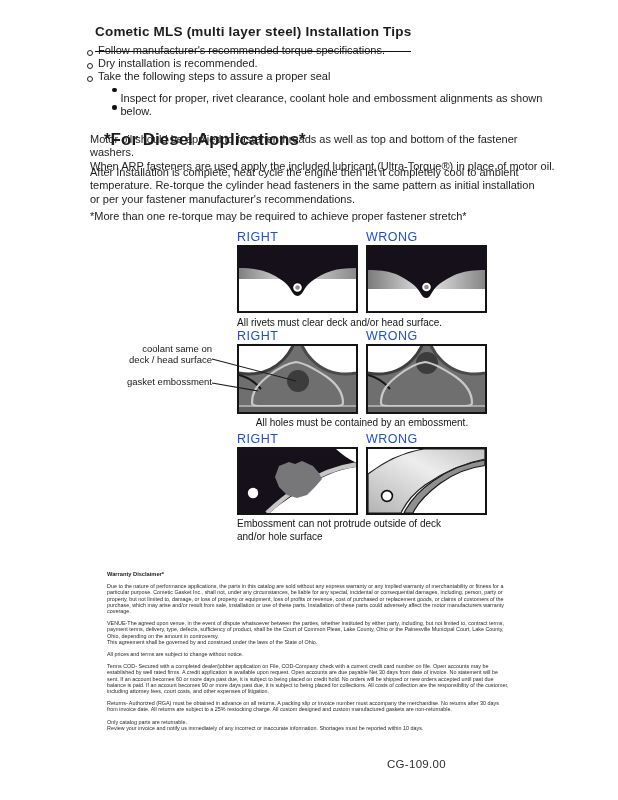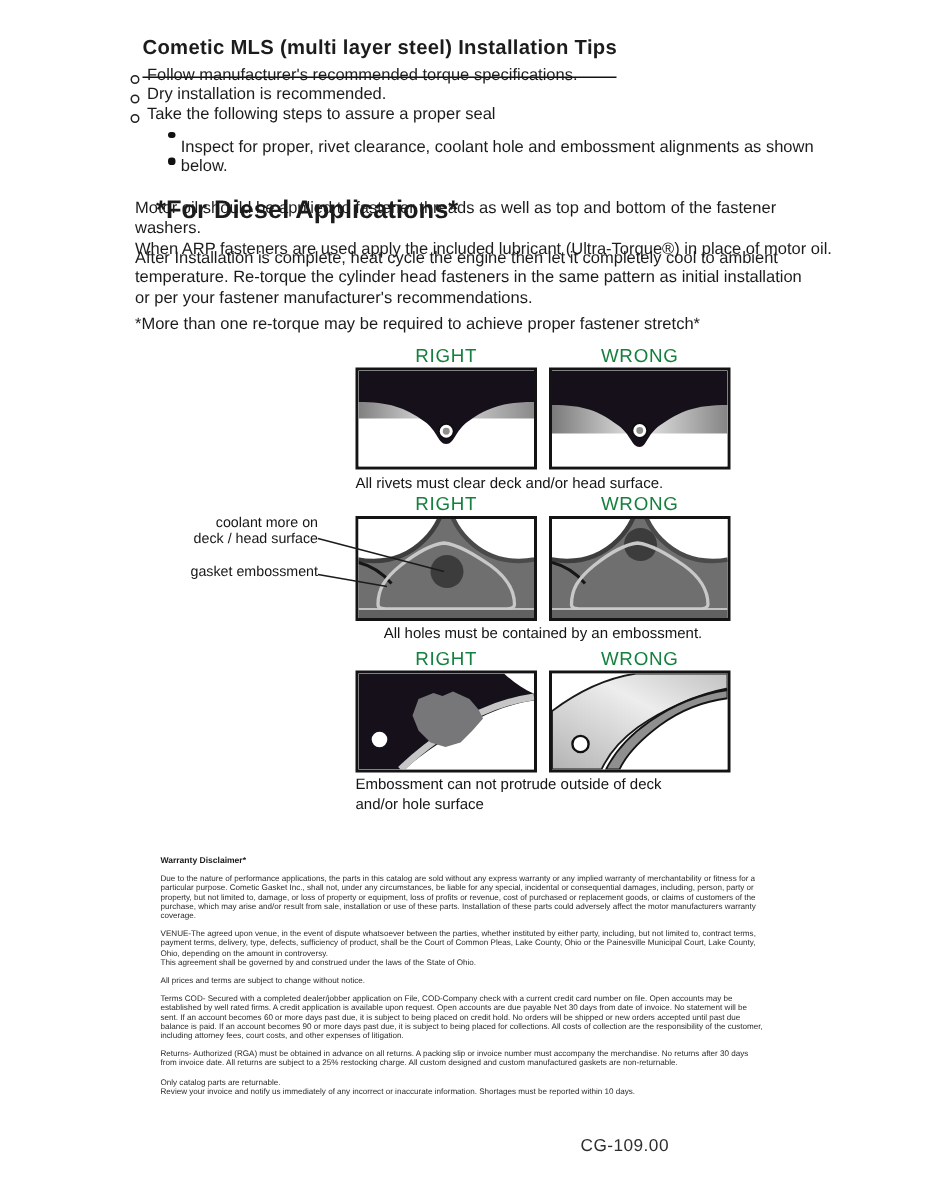--- a/index.html
+++ b/index.html
@@ -18,21 +18,21 @@
   .b-row{display:flex;align-items:center;}
   .b-row.sub{margin-left:25px;}
   .b-open{flex:none;width:4px;height:4px;border:1px solid #222;border-radius:50%;margin:4px 5px 0 0;}
   .b-fill{flex:none;width:4.5px;height:4.5px;background:#111;border-radius:50%;margin:4px 4px 0 0;}
 
   .diesel-h{position:absolute;left:90px;top:116px;margin:14px;font-size:17px;font-weight:bold;}
   .body{position:absolute;left:90px;margin:0;width:470px;font-size:11px;line-height:13.4px;}
 
   .dgr{position:absolute;left:237px;width:250px;}
   .dgr-labels{display:flex;justify-content:space-between;width:250px;}
-  .dgr-labels span{display:block;width:121px;text-align:center;font-size:12.5px;letter-spacing:.5px;color:#15803d;}
+  .dgr-labels span{display:block;width:121px;text-align:left;font-size:12.5px;letter-spacing:.5px;color:#1d4ed8;}
   .dgr-boxes{display:flex;gap:8px;margin-top:1px;}
   .dbox{width:117px;height:64px;border:2px solid #141414;background:#fff;}
   .dbox.tall{height:66px;}
   .dbox svg{display:block;}
   .caption{position:absolute;left:0;font-size:10px;line-height:12.5px;color:#141414;width:300px;}
   .caption.center{width:250px;text-align:center;}
 
   .side-label{
     position:absolute;left:98px;width:114px;text-align:right;
     font-size:9.5px;line-height:10.5px;color:#161616;
@@ -153,21 +153,21 @@
           <circle cx="59" cy="17" r="11" fill="#3c3c3c"></circle>
           <path d="M13,57 C13,47 17,40 28,31 C38,23 48,17 57,16 C66,17 76,23 88,31 C99,39 104,47 104,57 C104,59.5 101,60 97,60 L20,60 C15,60 13,59.5 13,57 Z" fill="none" stroke="#c8c8c8" stroke-width="2.2" stroke-linejoin="round"></path>
           <rect x="0" y="60.5" width="117" height="5.5" fill="#616161"></rect>
           <rect x="0" y="59.4" width="117" height="1.2" fill="#cdcdcd"></rect>
         </svg>
       </div>
     </div>
     <div class="caption center" style="top:88px;">All holes must be contained by an embossment.</div>
   </div>
 
-  <div class="side-label pre" style="top:344px;">coolant more on
+  <div class="side-label pre" style="top:344px;">coolant same on
 deck / head surface</div>
   <div class="side-label" style="top:377px;">gasket embossment</div>
   <svg class="leader" width="100" height="56" viewBox="0 0 100 56">
     <line x1="7" y1="17" x2="91" y2="39" stroke="#1c1c1c" stroke-width="1.1"></line>
     <line x1="7" y1="41" x2="53" y2="49" stroke="#1c1c1c" stroke-width="1.1"></line>
   </svg>
 
   <div class="dgr" style="top:432px;">
     <div class="dgr-labels">
       <span>RIGHT</span>

